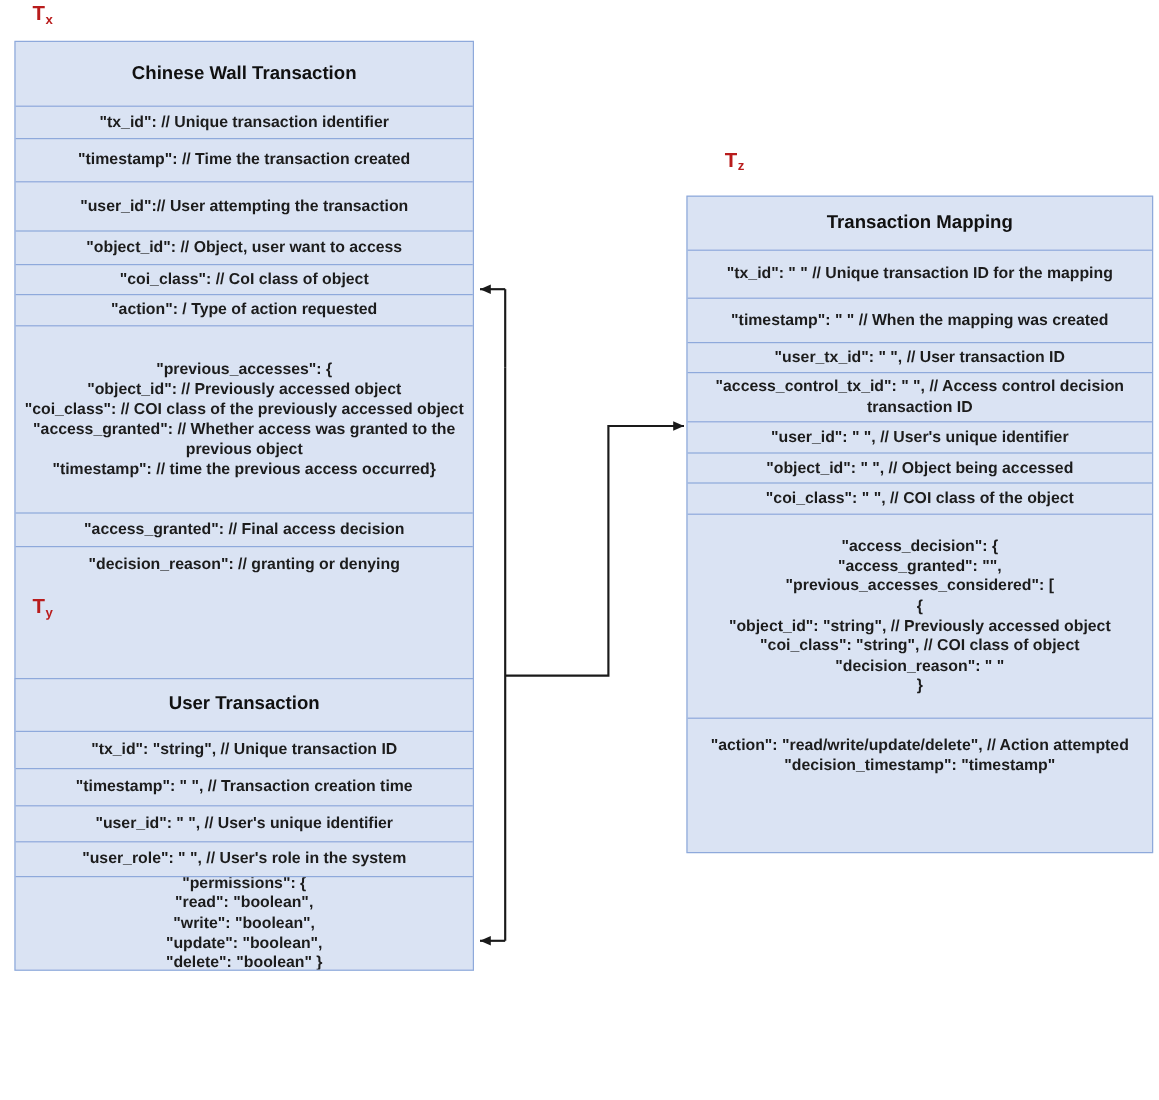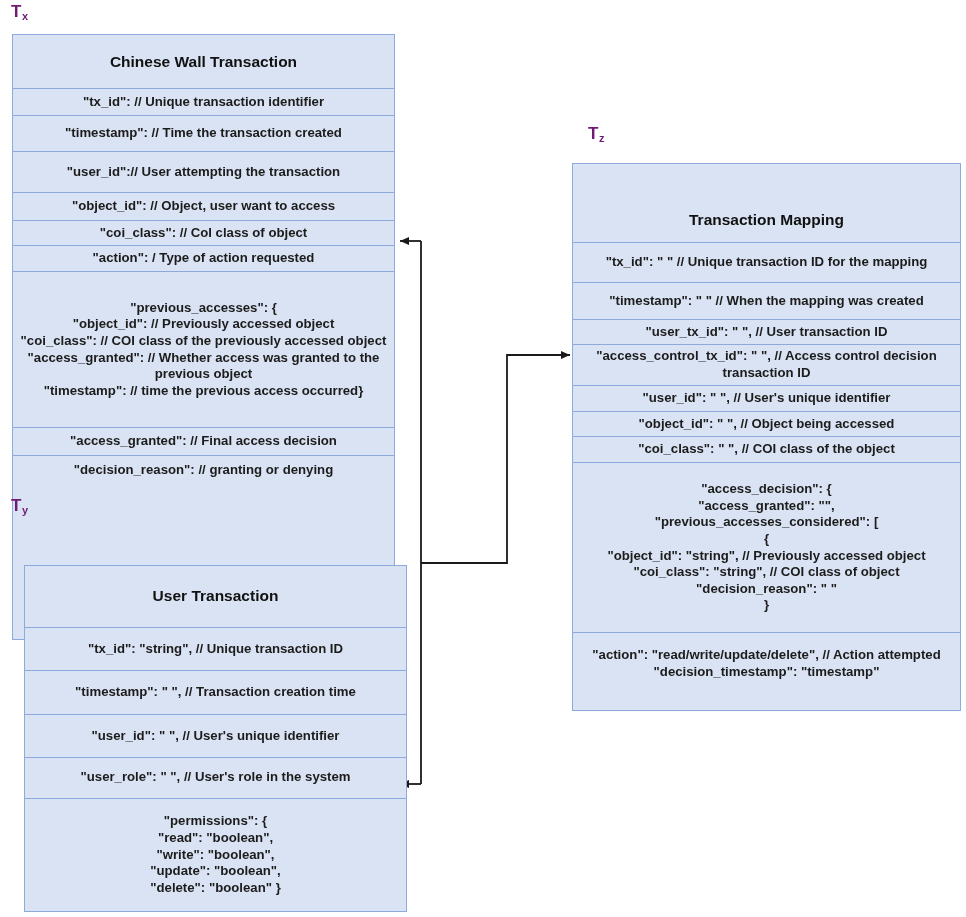--- a/index.html
+++ b/index.html
@@ -17,23 +17,24 @@
     height: 917px;
     background: #ffffff;
     overflow: hidden;
   }
 
   
   .entity-label {
     position: absolute;
     font-size: 17px;
     font-weight: bold;
-    color: #701a75;
+    color: #b91c1c;
     letter-spacing: 0;
     white-space: nowrap;
+    margin-left: 16px;
   }
   .entity-label .sub {
     font-size: 11px;
     vertical-align: -0.28em;
     font-weight: bold;
     margin-left: 0.5px;
   }
 
   
   .table-box {
@@ -140,39 +141,39 @@
 "access_granted": // Whether access was granted to the previous object
 "timestamp":  // time the previous access occurred}</div>
     <div class="row" style="height:28px;">"access_granted": // Final access decision</div>
     <div class="row" style="height:29px;">"decision_reason": // granting or denying</div>
   </div>
 
   <div class="entity-label" style="left:11px; top:496px;">
     <span>T</span><span class="sub">y</span>
   </div>
 
-  <div class="table-box" style="left:24px; top:565px; width:383px; height:347px;">
+  <div class="table-box" style="left:12px; top:565px; width:383px; height:244px;">
     <div class="table-title" style="height:62px;">User Transaction</div>
     <div class="row" style="height:44px;">"tx_id": "string", // Unique transaction ID</div>
     <div class="row" style="height:44px;">"timestamp": " ", // Transaction creation time</div>
     <div class="row" style="height:43px;">"user_id": " ", // User's unique identifier</div>
     <div class="row" style="height:41px;">"user_role": " ", // User's role in the system</div>
     <div class="row block" style="height:113px;">"permissions": {
 "read": "boolean",
 "write": "boolean",
 "update": "boolean",
 "delete": "boolean"  }</div>
   </div>
 
   <div class="entity-label" style="left:588px; top:124px;">
     <span>T</span><span class="sub">z</span>
   </div>
 
   <div class="table-box" style="left:572px; top:163px; width:389px; height:548px;">
-    <div class="table-title" style="height:45px;margin-top:34px;">Transaction Mapping</div>
+    <div class="table-title" style="height:45px;">Transaction Mapping</div>
     <div class="row block" style="height:40px;">"tx_id": " " // Unique transaction ID for the mapping</div>
     <div class="row block" style="height:37px;">"timestamp": " " // When the mapping was created</div>
     <div class="row" style="height:25px;">"user_tx_id": " ", // User transaction ID</div>
     <div class="row block" style="height:41px;">"access_control_tx_id": " ", // Access control decision transaction ID</div>
     <div class="row" style="height:26px;">"user_id": " ", // User's unique identifier</div>
     <div class="row" style="height:25px;">"object_id": " ", // Object being accessed</div>
     <div class="row" style="height:26px;">"coi_class": " ", // COI class of the object</div>
     <div class="row block" style="height:170px;">"access_decision": {
 "access_granted": "",
 "previous_accesses_considered": [

